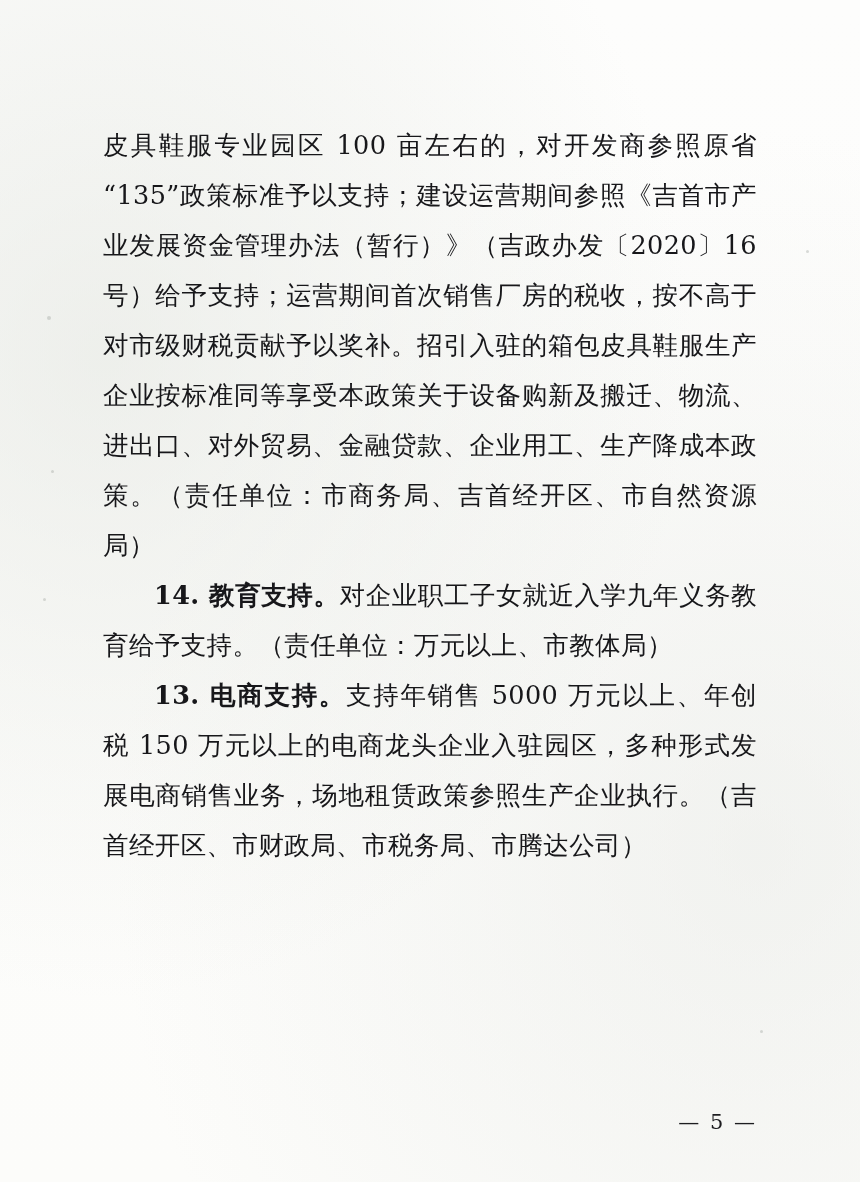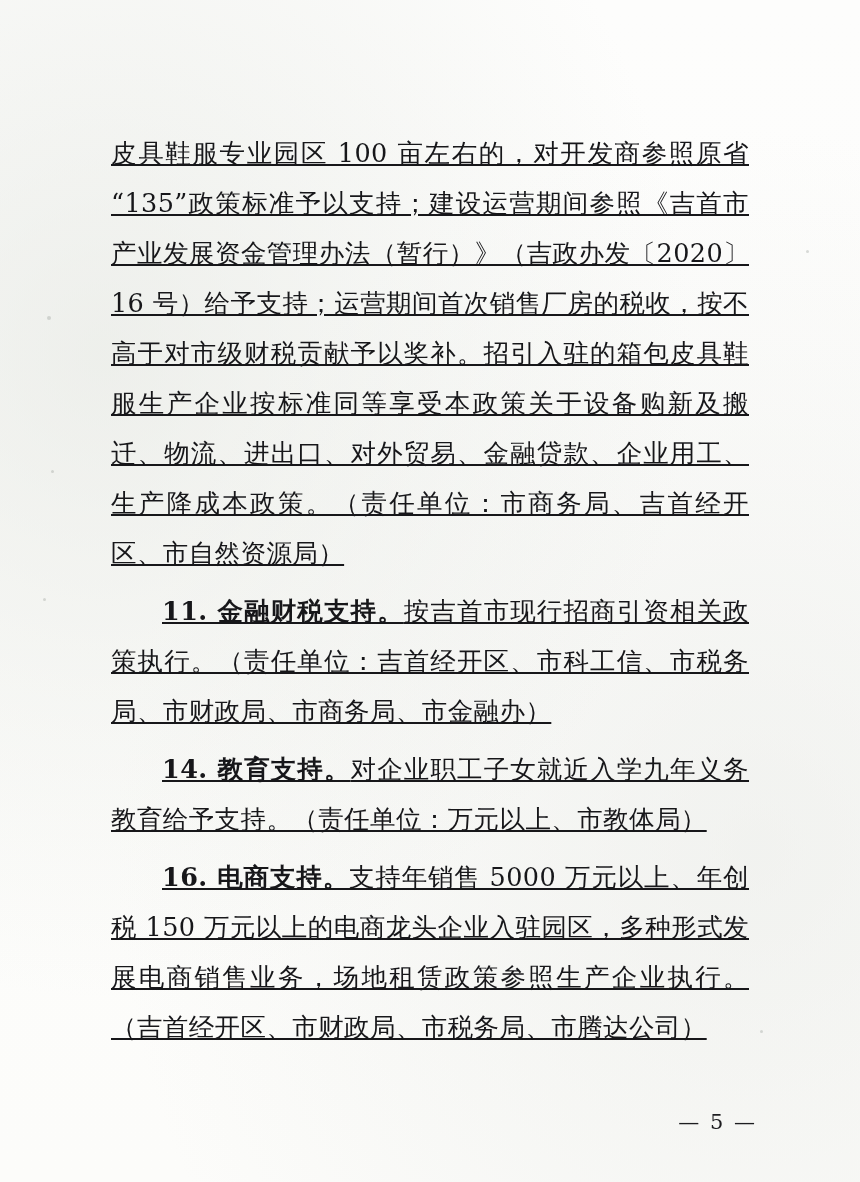--- a/index.html
+++ b/index.html
@@ -32,23 +32,22 @@
   }
   .doc-body {
     font-size: 25.5px;
     line-height: 50px;
     letter-spacing: 0.4px;
     text-align: justify;
     text-justify: inter-character;
     color: #17171a;
   }
   p {
-    margin: 8px;
+    margin: 0;
     text-indent: 0;
-    text-decoration: underline;
   }
   p.indent {
     text-indent: 2em;
   }
   .bold {
     font-weight: bold;
   }
   .page-number {
     position: absolute;
     right: 103px;
@@ -80,28 +79,25 @@
 <span class="speck s5"></span>
 
 <div class="page">
   <div class="doc-body">
 
     <p>
       <span>皮具鞋服专业园区 100 亩左右的，对开发商参照原省“135”政策标准予以支持；建设运营期间参照《吉首市产业发展资金管理办法（暂行）》（吉政办发〔2020〕16 号）给予支持；运营期间首次销售厂房的税收，按不高于对市级财税贡献予以奖补。招引入驻的箱包皮具鞋服生产企业按标准同等享受本政策关于设备购新及搬迁、物流、进出口、对外贸易、金融贷款、企业用工、生产降成本政策。（责任单位：市商务局、吉首经开区、市自然资源局）</span>
     </p>
 
 
-    <p class="indent">
-      <span class="bold">11. 金融财税支持。</span><span>按吉首市现行招商引资相关政策执行。（责任单位：吉首经开区、市科工信、市税务局、市财政局、市商务局、市金融办）</span>
-    </p>
 
     <p class="indent">
       <span class="bold">14. 教育支持。</span><span>对企业职工子女就近入学九年义务教育给予支持。（责任单位：万元以上、市教体局）</span>
     </p>
 
     <p class="indent">
-      <span class="bold">16. 电商支持。</span><span>支持年销售 5000 万元以上、年创税 150 万元以上的电商龙头企业入驻园区，多种形式发展电商销售业务，场地租赁政策参照生产企业执行。（吉首经开区、市财政局、市税务局、市腾达公司）</span>
+      <span class="bold">13. 电商支持。</span><span>支持年销售 5000 万元以上、年创税 150 万元以上的电商龙头企业入驻园区，多种形式发展电商销售业务，场地租赁政策参照生产企业执行。（吉首经开区、市财政局、市税务局、市腾达公司）</span>
     </p>
 
   </div>
 </div>
 
 <div class="page-number">— 5 —</div>
 
 </body></html>

